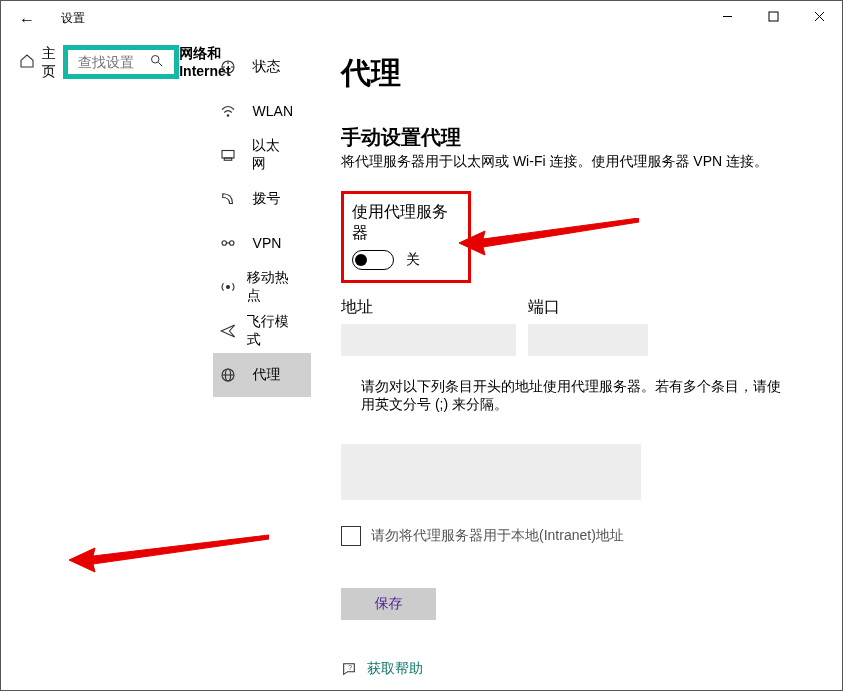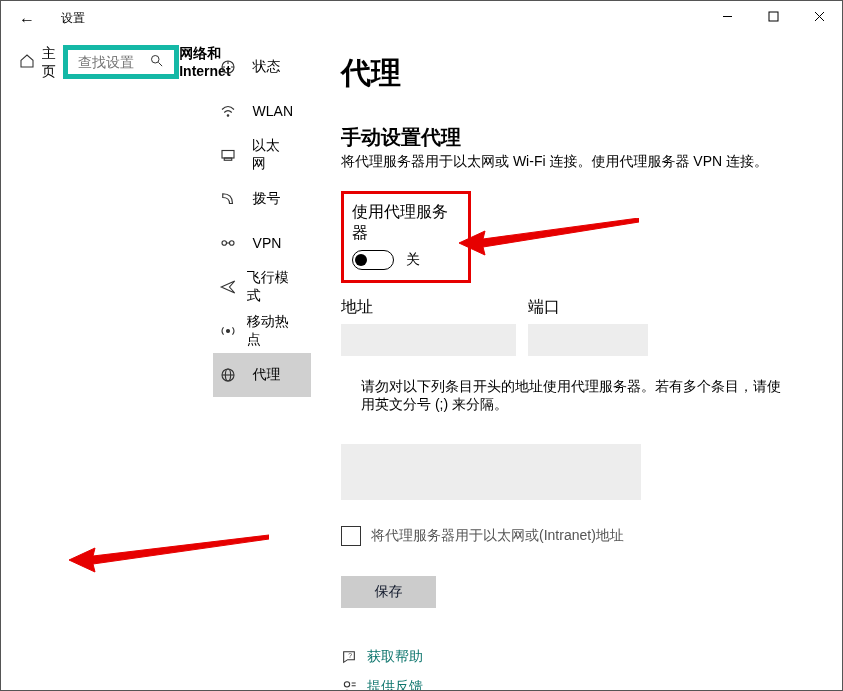--- a/index.html
+++ b/index.html
@@ -47,21 +47,21 @@
   .form-row { display: flex; gap: 12px; margin-bottom: 22px; }
   .field { display: flex; flex-direction: column; }
   .textbox { background: #ededed; border: none; height: 32px; font-size: 14px; padding: 0 6px; }
   .textbox.addr { width: 175px; }
   .textbox.port { width: 120px; }
   .textarea { background: #ededed; border: none; height: 56px; width: 300px; resize: none; font-size: 14px; padding: 6px; margin-top: 10px; margin-bottom: 22px; }
 
   .check-row { display: flex; align-items: center; font-size: 14px; color: #555; margin-bottom: 30px; }
   .chk { width: 20px; height: 20px; border: 1.5px solid #333; margin-right: 10px; }
 
-  .save-btn { background: #ccc; color: #0f172a; border: none; width: 95px; height: 32px; font-size: 14px; margin-bottom: 40px; }
+  .save-btn { background: #ccc; color: #4c1d95; border: none; width: 95px; height: 32px; font-size: 14px; margin-bottom: 40px; margin-top: 12px; }
 
   .link-row { display: flex; align-items: center; font-size: 14px; color: #0f766e; margin-bottom: 12px; }
   .link-row .icn { width: 26px; display: inline-flex; }
   .link-row svg { width: 16px; height: 16px; stroke: #333; fill: none; stroke-width: 1.6; }
 
   
   .arrow { position: absolute; pointer-events: none; }
   .arrow svg line, .arrow svg polygon { fill: #e60000; stroke: #e60000; }
 </style>
 </head>
@@ -155,34 +155,34 @@
                 <circle cx="7" cy="12" r="3"></circle>
                 <circle cx="17" cy="12" r="3"></circle>
                 <line x1="10" y1="12" x2="14" y2="12"></line>
               </svg>
             </span>
           <span>VPN</span>
         </div>
         <div class="nav-item">
           <span class="icn">
               <svg viewBox="0 0 24 24">
-                <path d="M3 12 L21 4 L14 12 L21 20 Z"></path>
-              </svg>
-            </span>
-          <span>飞行模式</span>
-        </div>
-        <div class="nav-item">
-          <span class="icn">
-              <svg viewBox="0 0 24 24">
                 <circle cx="12" cy="12" r="2" fill="#333"></circle>
                 <path d="M6 7 Q2 12 6 17"></path>
                 <path d="M18 7 Q22 12 18 17"></path>
               </svg>
             </span>
           <span>移动热点</span>
+        </div>
+        <div class="nav-item">
+          <span class="icn">
+              <svg viewBox="0 0 24 24">
+                <path d="M3 12 L21 4 L14 12 L21 20 Z"></path>
+              </svg>
+            </span>
+          <span>飞行模式</span>
         </div>
         <div class="nav-item selected">
           <span class="icn">
               <svg viewBox="0 0 24 24">
                 <circle cx="12" cy="12" r="8"></circle>
                 <ellipse cx="12" cy="12" rx="3.5" ry="8"></ellipse>
                 <line x1="4" y1="12" x2="20" y2="12"></line>
               </svg>
             </span>
           <span>代理</span>
@@ -227,21 +227,21 @@
           <span class="lbl">端口</span>
           <input class="textbox port" value="" style="">
         </div>
       </div>
 
       <div class="desc" style="max-width:430px;margin-left:20px;">请勿对以下列条目开头的地址使用代理服务器。若有多个条目，请使用英文分号 (;) 来分隔。</div>
       <textarea class="textarea" value="" style=""></textarea>
 
       <div class="check-row">
         <div class="chk"></div>
-        <span>将代理服务器用于以太网或(Intranet)地址</span>
+        <span>请勿将代理服务器用于本地(Intranet)地址</span>
       </div>
 
       <button class="save-btn">保存</button>
 
       <div class="link-row">
         <span class="icn">
             <svg viewBox="0 0 24 24">
               <path d="M4 4h16v12H10l-6 4z"></path>
               <text x="11" y="13" font-size="10" fill="#333" stroke="none">?</text>
             </svg>

